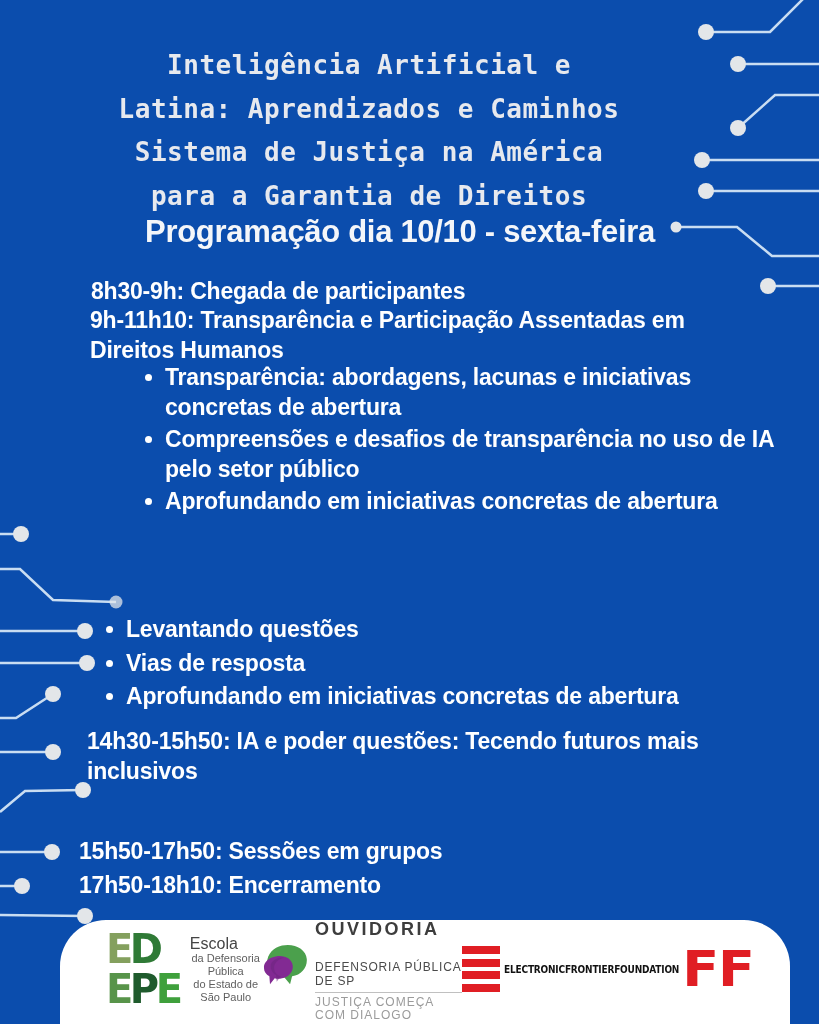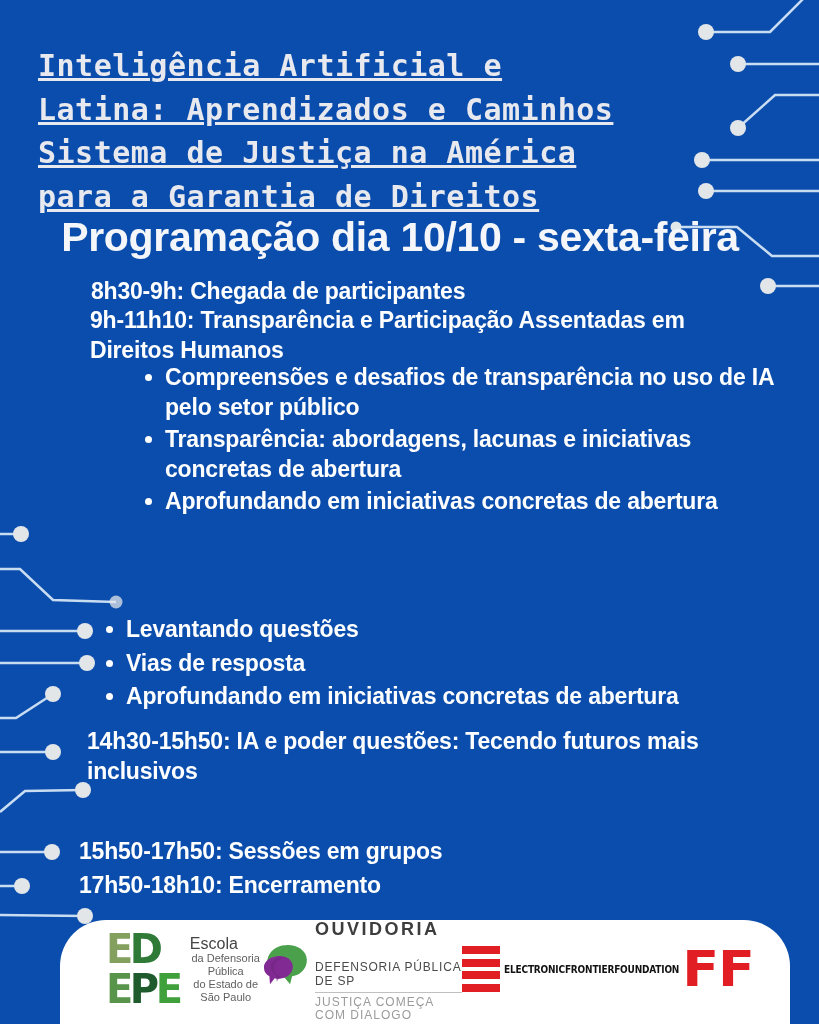--- a/index.html
+++ b/index.html
@@ -9,33 +9,33 @@
     background:#0b4dad;
     overflow:hidden;
     font-family:"Liberation Sans", sans-serif;
   }
   
   .circuits{position:absolute;left:0;top:0;width:819px;height:1024px;pointer-events:none;}
 
   
   .title{
     position:absolute;left:38px;top:44px;width:662px;
+    text-align:center;
     font-family:"DejaVu Sans Mono", monospace;
     font-weight:700;
-    font-size:30px;line-height:43.5px;
+    font-size:26px;line-height:43.5px;
     color:#e7e9ee;
     letter-spacing:0.5px;
     white-space:nowrap;
-    text-decoration:underline;
   }
   
   .subtitle{
     position:absolute;left:60px;top:214px;width:680px;
     text-align:center;
-    font-size:41px;font-weight:700;letter-spacing:-0.3px;
+    font-size:31px;font-weight:700;letter-spacing:-0.3px;
     color:#f4f6f9;
   }
   
   .sec{
     position:absolute;
     color:#ffffff;font-weight:700;
     font-size:23px;line-height:29.5px;letter-spacing:-0.2px;
   }
   .sec1{left:91px;top:277px;}
   .sec2{left:90px;top:306px;width:672px;}
@@ -137,25 +137,25 @@
   </div>
 
   <div class="subtitle">Programação dia 10/10 - sexta-feira</div>
 
   <div class="sec sec1">8h30-9h: Chegada de participantes</div>
 
   <div class="sec sec2">9h-11h10: Transparência e Participação Assentadas em Direitos Humanos</div>
   <div class="bullets blt1">
     <div class="bi">
       <span class="dot"></span>
+      <span>Transparência: abordagens, lacunas e iniciativas concretas de abertura</span>
+    </div>
+    <div class="bi">
+      <span class="dot"></span>
       <span>Compreensões e desafios de transparência no uso de IA pelo setor público</span>
-    </div>
-    <div class="bi">
-      <span class="dot"></span>
-      <span>Transparência: abordagens, lacunas e iniciativas concretas de abertura</span>
     </div>
     <div class="bi">
       <span class="dot"></span>
       <span>Aprofundando em iniciativas concretas de abertura</span>
     </div>
   </div>
 
   <div class="bullets blt2">
     <div class="bi">
       <span class="dot"></span>

